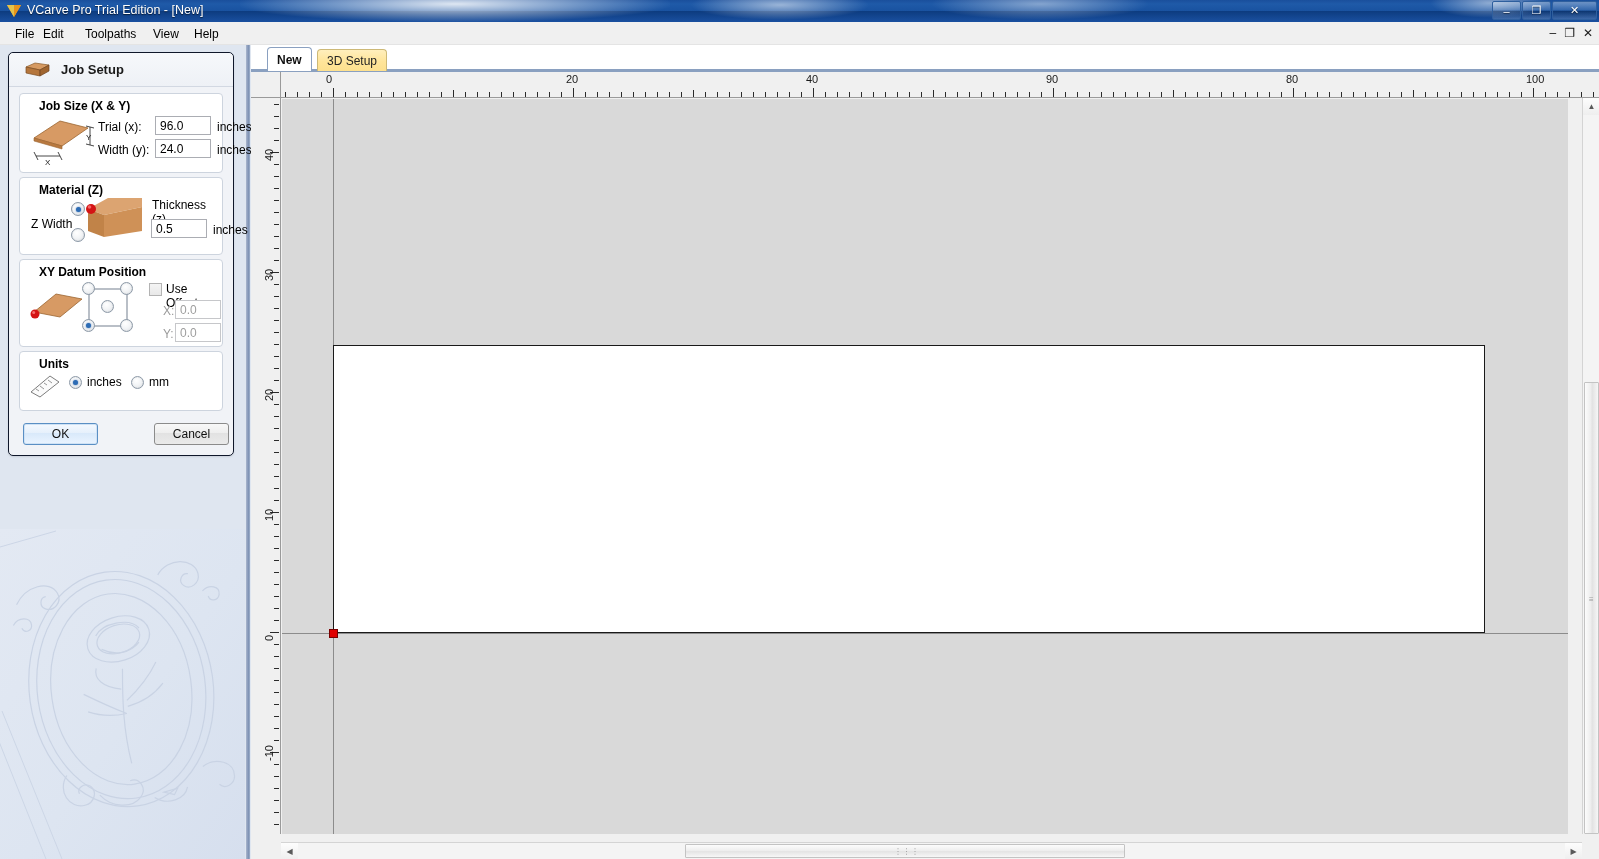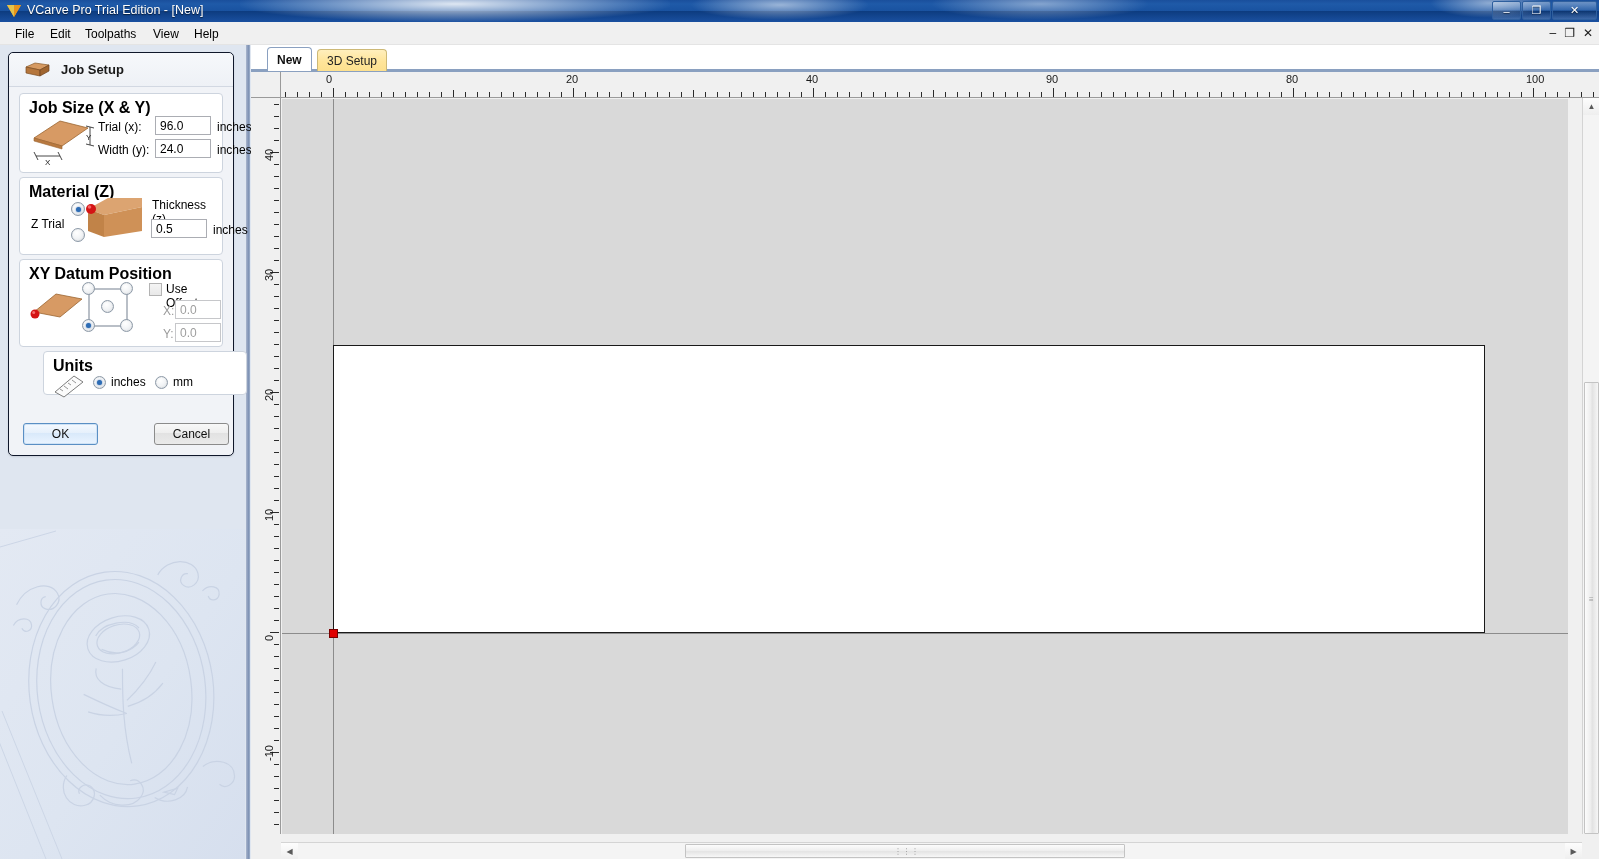--- a/index.html
+++ b/index.html
@@ -122,27 +122,27 @@
     font-size: 13px; font-weight: bold; color: #1a1a1a;
   }
 
   .group {
     position: absolute; left: 10px; width: 204px;
     background: #ffffff;
     border: 1px solid #cdd4de;
     border-radius: 4px;
   }
   .group-title {
-    position: absolute; left: 9px; top: 5px;
-    font-size: 16px; font-weight: bold; color: #000;
+    position: absolute; left: 19px; top: 5px;
+    font-size: 12px; font-weight: bold; color: #000;
   }
   .g-jobsize  { top: 40px;  height: 80px; }
   .g-material { top: 124px; height: 78px; }
   .g-datum    { top: 206px; height: 88px; }
-  .g-units    { top: 298px; height: 44px; margin-left: 24px; }
+  .g-units    { top: 298px; height: 60px; }
 
   .lbl { position: absolute; font-size: 12px; color: #000; }
   .lbl.dim { color: #9a9a9a; }
   .txtin {
     position: absolute;
     border: 1px solid #abadb3;
     background: #ffffff;
     font-family: "Liberation Sans", sans-serif;
     font-size: 12px;
     color: #000;
@@ -330,21 +330,21 @@
 
   <div class="win-btns">
     <div class="win-btn">–</div>
     <div class="win-btn">❐</div>
     <div class="win-btn close">✕</div>
   </div>
 </div>
 
 <div class="menubar">
   <div class="menu-item" style="left:8px">File</div>
-  <div class="menu-item" style="left:43px">Edit</div>
+  <div class="menu-item" style="left:36px">Edit</div>
   <div class="menu-item" style="left:78px">Toolpaths</div>
   <div class="menu-item" style="left:146px">View</div>
   <div class="menu-item" style="left:187px">Help</div>
 
   <div class="mdi-btns">
     <span>–</span>
     <span>❐</span>
     <span>✕</span>
   </div>
 </div>
@@ -430,21 +430,21 @@
     <div class="lbl" style="left:78px;top:49px">Width (y):</div>
     <input class="txtin" style="left: 135px; top: 45px; width: 56px;" value="24.0">
     <div class="lbl" style="left:197px;top:49px">inches</div>
   </div>
 
   <div class="group g-material">
     <div class="group-title">Material (Z)</div>
 
     <div class="radio big on" style="left:51px;top:24px"></div>
     <div class="radio big" style="left:51px;top:50px"></div>
-    <div class="lbl" style="left:11px;top:39px">Z Trial</div>
+    <div class="lbl" style="left:11px;top:39px">Z Width</div>
 
     <svg style="position:absolute;left:62px;top:17px;width:64px;height:48px;filter:blur(0.35px)" viewBox="0 0 64 48">
       <polygon points="6,14 26,3 60,3 60,12 22,20" fill="#dca471"></polygon>
       <polygon points="6,14 22,20 22,42 6,36" fill="#c18348"></polygon>
       <polygon points="22,20 60,12 60,36 22,42" fill="#cf9157"></polygon>
       <circle cx="9" cy="14" r="5" fill="#d41414"></circle>
       <circle cx="7.5" cy="12" r="1.8" fill="#ff8080" opacity="0.75"></circle>
     </svg>
 
     <div class="lbl" style="left:132px;top:20px">Thickness (z)</div>

